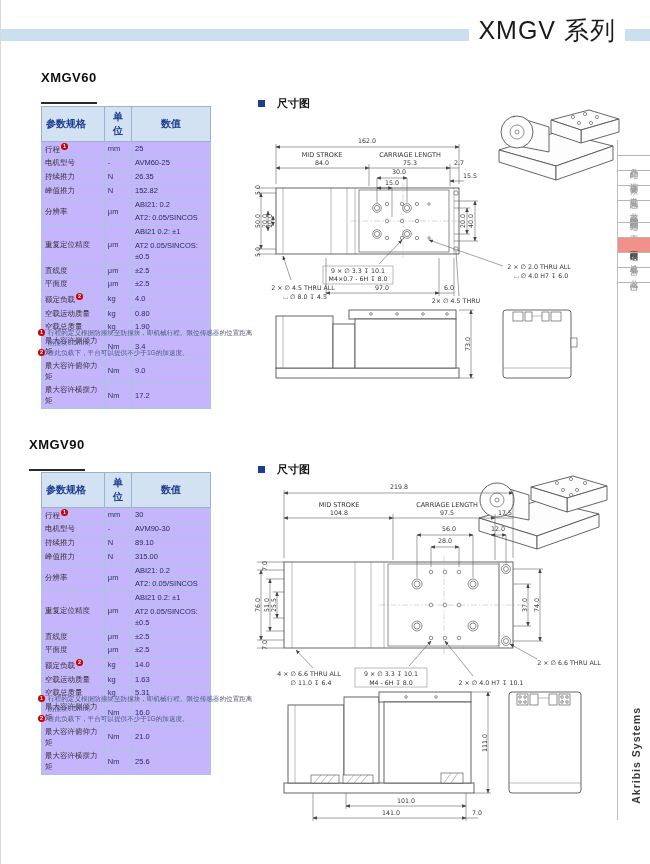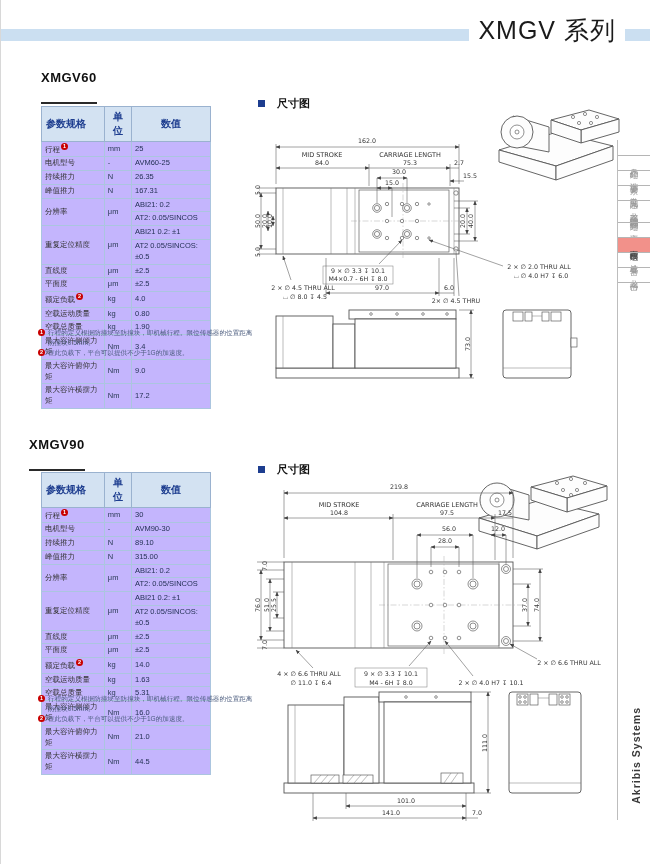--- a/index.html
+++ b/index.html
@@ -84,21 +84,21 @@
           <td class="cv">AVM60-25</td>
         </tr>
         <tr>
           <td class="cp" rowspan="1">持续推力</td>
           <td class="cu" rowspan="1">N</td>
           <td class="cv">26.35</td>
         </tr>
         <tr>
           <td class="cp" rowspan="1">峰值推力</td>
           <td class="cu" rowspan="1">N</td>
-          <td class="cv">167.31</td>
+          <td class="cv">152.82</td>
         </tr>
         <tr>
           <td class="cp" rowspan="2">分辨率</td>
           <td class="cu" rowspan="2">μm</td>
           <td class="cv">ABI21: 0.2</td>
         </tr>
         <tr>
           <td class="cv">AT2: 0.05/SINCOS</td>
         </tr>
         <tr>
@@ -411,21 +411,21 @@
           <td class="cv">16.0</td>
         </tr>
         <tr>
           <td class="cp" rowspan="1">最大容许俯仰力矩</td>
           <td class="cu" rowspan="1">Nm</td>
           <td class="cv">21.0</td>
         </tr>
         <tr>
           <td class="cp" rowspan="1">最大容许横摆力矩</td>
           <td class="cu" rowspan="1">Nm</td>
-          <td class="cv">44.5</td>
+          <td class="cv">25.6</td>
         </tr>
       </tbody>
   </table>
 
   <div class="notes" style="left:36px;top:694px">
     <div class="nline">
         <span class="fn">1</span>
         <span>行程的定义根据防撞块至防撞块，即机械行程。限位传感器的位置距离防撞块0.5mm。</span>
       </div>
     <div class="nline">

